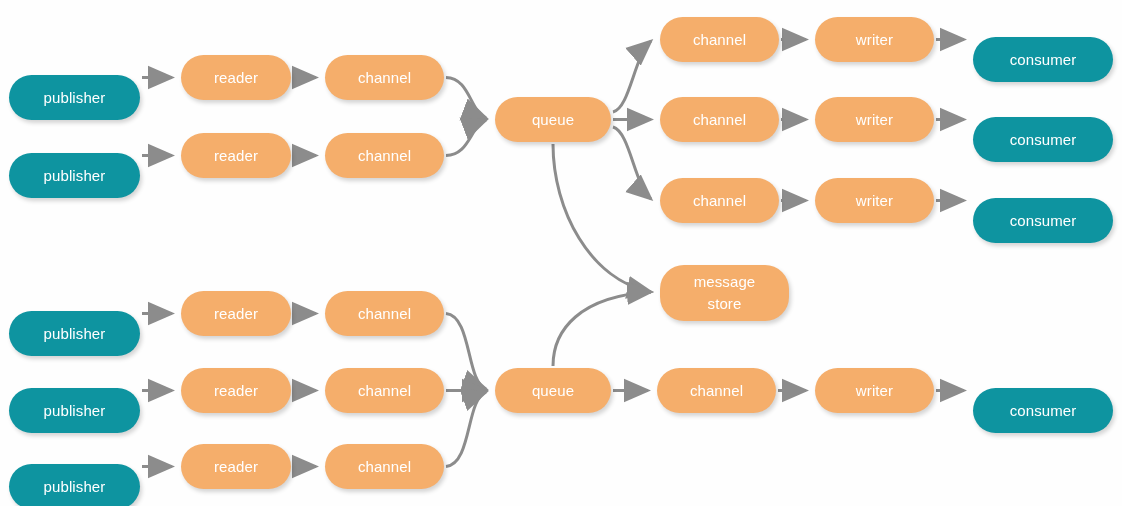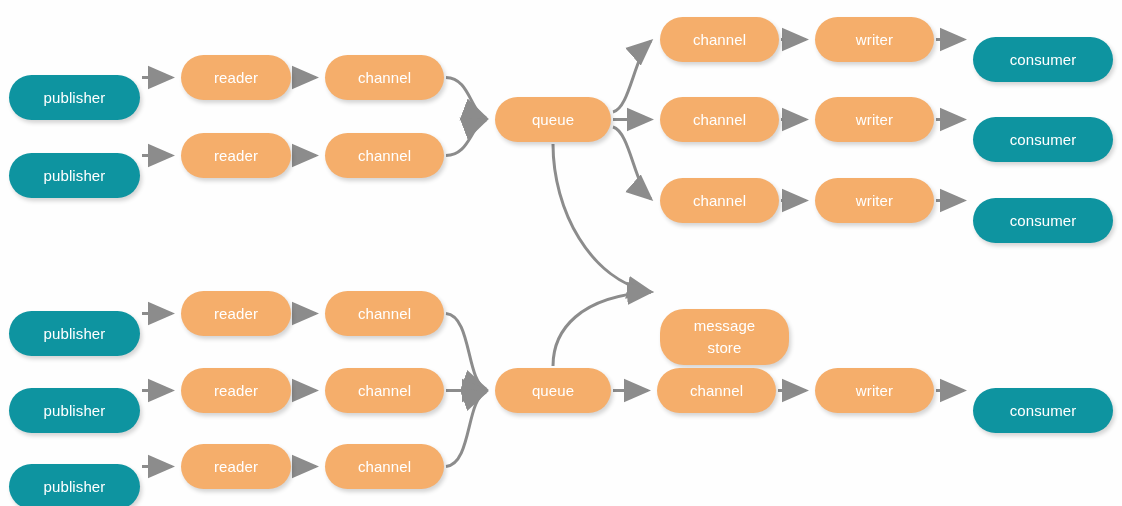--- a/index.html
+++ b/index.html
@@ -98,21 +98,21 @@
       <div class="node orange" style="left: 495px; top: 97px; width: 116px; height: 45px;">queue</div>
       <div class="node orange" style="left: 660px; top: 17px; width: 119px; height: 45px;">channel</div>
       <div class="node orange" style="left: 815px; top: 17px; width: 119px; height: 45px;">writer</div>
       <div class="node teal" style="left: 973px; top: 17px; width: 140px; height: 45px;">consumer</div>
       <div class="node orange" style="left: 660px; top: 97px; width: 119px; height: 45px;">channel</div>
       <div class="node orange" style="left: 815px; top: 97px; width: 119px; height: 45px;">writer</div>
       <div class="node teal" style="left: 973px; top: 97px; width: 140px; height: 45px;">consumer</div>
       <div class="node orange" style="left: 660px; top: 178px; width: 119px; height: 45px;">channel</div>
       <div class="node orange" style="left: 815px; top: 178px; width: 119px; height: 45px;">writer</div>
       <div class="node teal" style="left: 973px; top: 178px; width: 140px; height: 45px;">consumer</div>
-      <div class="node orange two-line" style="left: 660px; top: 265px; width: 129px; height: 56px; margin-top: 44px;">message
+      <div class="node orange two-line" style="left: 660px; top: 265px; width: 129px; height: 56px;">message
 store</div>
       <div class="node teal" style="left: 9px; top: 291px; width: 131px; height: 45px;">publisher</div>
       <div class="node orange" style="left: 181px; top: 291px; width: 110px; height: 45px;">reader</div>
       <div class="node orange" style="left: 325px; top: 291px; width: 119px; height: 45px;">channel</div>
       <div class="node teal" style="left: 9px; top: 368px; width: 131px; height: 45px;">publisher</div>
       <div class="node orange" style="left: 181px; top: 368px; width: 110px; height: 45px;">reader</div>
       <div class="node orange" style="left: 325px; top: 368px; width: 119px; height: 45px;">channel</div>
       <div class="node teal" style="left: 9px; top: 444px; width: 131px; height: 45px;">publisher</div>
       <div class="node orange" style="left: 181px; top: 444px; width: 110px; height: 45px;">reader</div>
       <div class="node orange" style="left: 325px; top: 444px; width: 119px; height: 45px;">channel</div>

